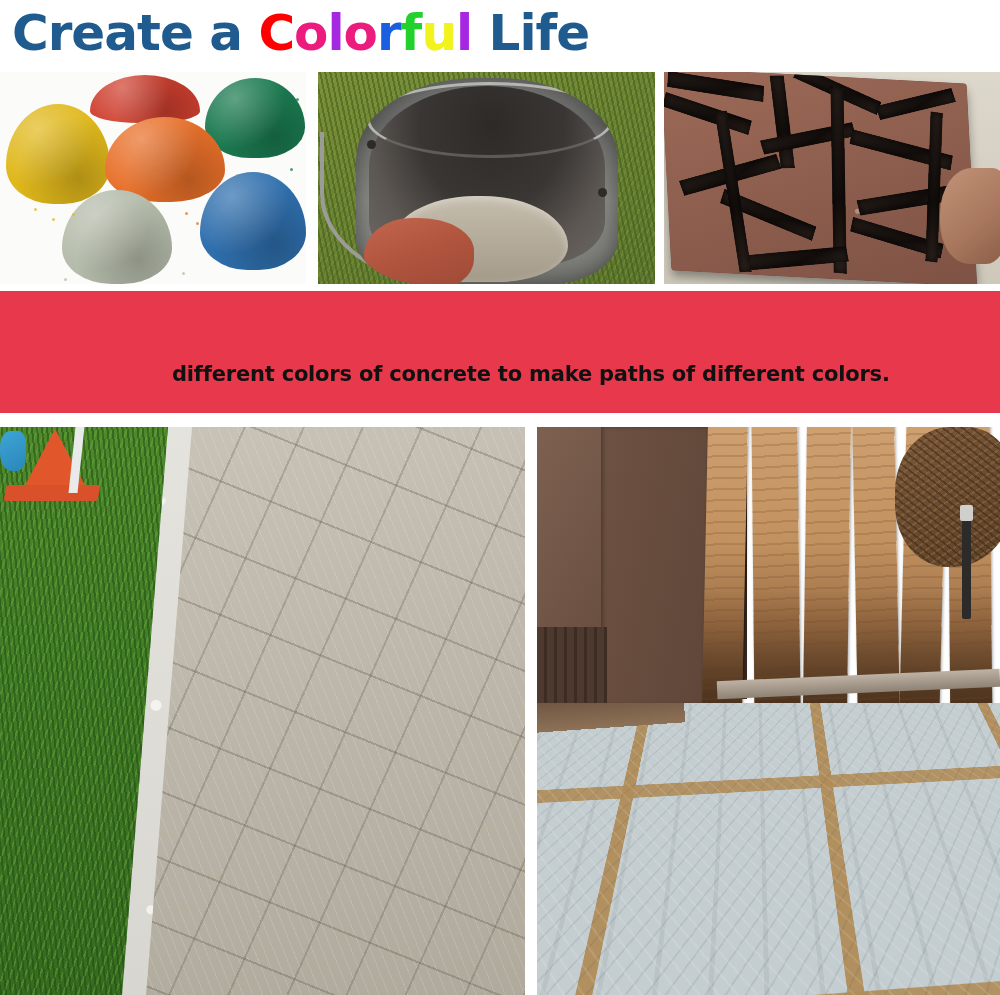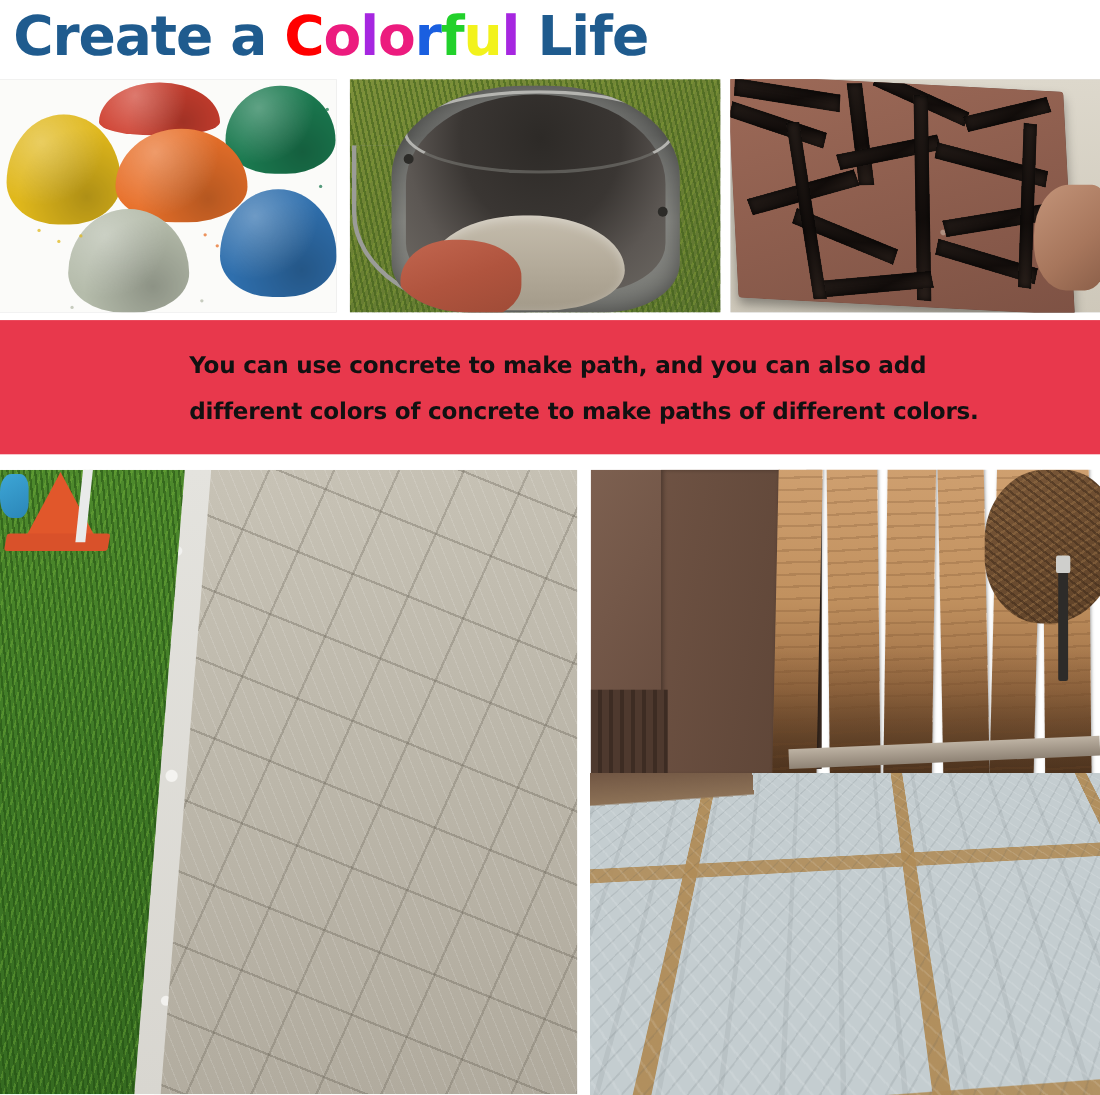--- a/index.html
+++ b/index.html
@@ -482,21 +482,20 @@
         <div class="md-cell" style="left:74px;top:176px;width:104px;height:15px;transform:rotate(-8deg)"></div>
         <div class="md-cell" style="left:60px;top:40px;width:12px;height:160px;transform:rotate(-6deg)"></div>
         <div class="md-cell" style="left:262px;top:30px;width:12px;height:150px;transform:rotate(5deg)"></div>
       </div>
       <div class="md-hand"></div>
     </div>
 
   </div>
 
   <div class="banner">
-    <div class="banner-line banner-line-1">You can use concrete to make path, and you can also add</div>
     <div class="banner-line banner-line-2">different colors of concrete to make paths of different colors.</div>
   </div>
 
   <div class="bottom-row">
 
     <div class="bphoto bp-path">
       <div class="pl-path">
         <div class="pl-path-tex"></div>
       </div>
       <div class="pl-gravel"></div>

